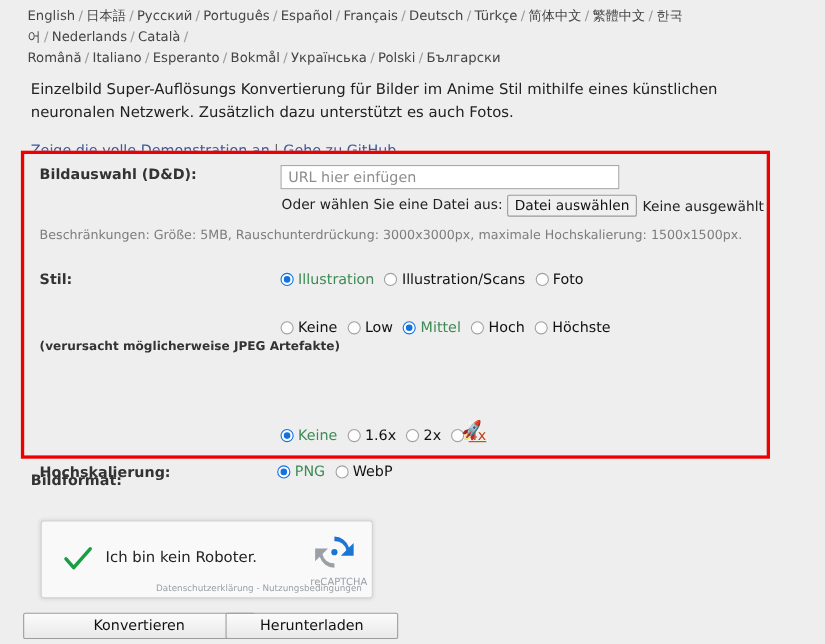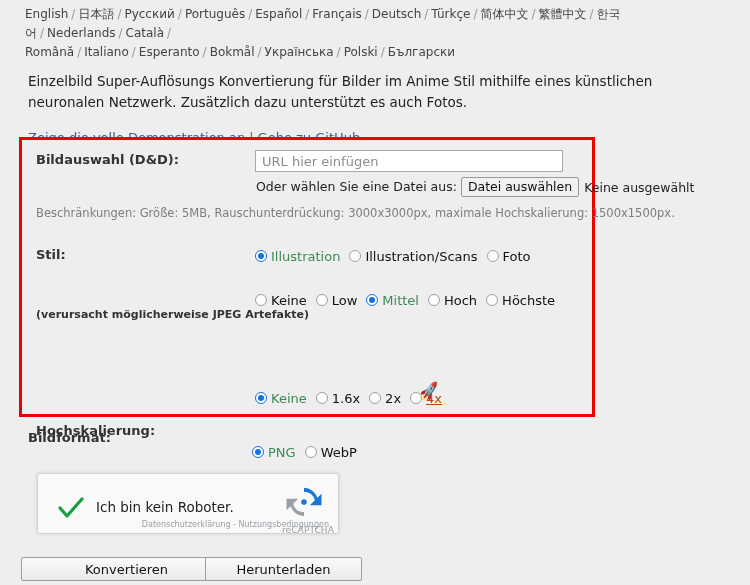--- a/index.html
+++ b/index.html
@@ -53,21 +53,21 @@
   .linkline .bar {
     color: #666;
     padding: 0 4px;
   }
 
   
   .redbox {
     position: absolute;
     left: 19px;
     top: 137px;
-    width: 576px;
+    width: 681px;
     height: 280px;
     border: 3px solid #ee0000;
     box-sizing: border-box;
     background: #eeeeee;
   }
   .inner {
     position: absolute;
     left: 0;
     top: 0;
     width: 100%;
@@ -203,30 +203,30 @@
     position: absolute;
     left: 28px;
     top: 430px;
     font-weight: bold;
     font-size: 13px;
     color: #333333;
   }
   .fmt-group {
     position: absolute;
     left: 252px;
-    top: 443px;
+    top: 422px;
   }
 
   
   .recaptcha {
     position: absolute;
     left: 37px;
     top: 473px;
     width: 302px;
-    height: 61px;
+    height: 71px;
     background: #f9f9f9;
     border: 1px solid #d3d3d3;
     border-radius: 3px;
     box-shadow: 0 0 4px rgba(0,0,0,0.12);
     box-sizing: border-box;
   }
   .rc-check {
     position: absolute;
     left: 19px;
     top: 20px;

